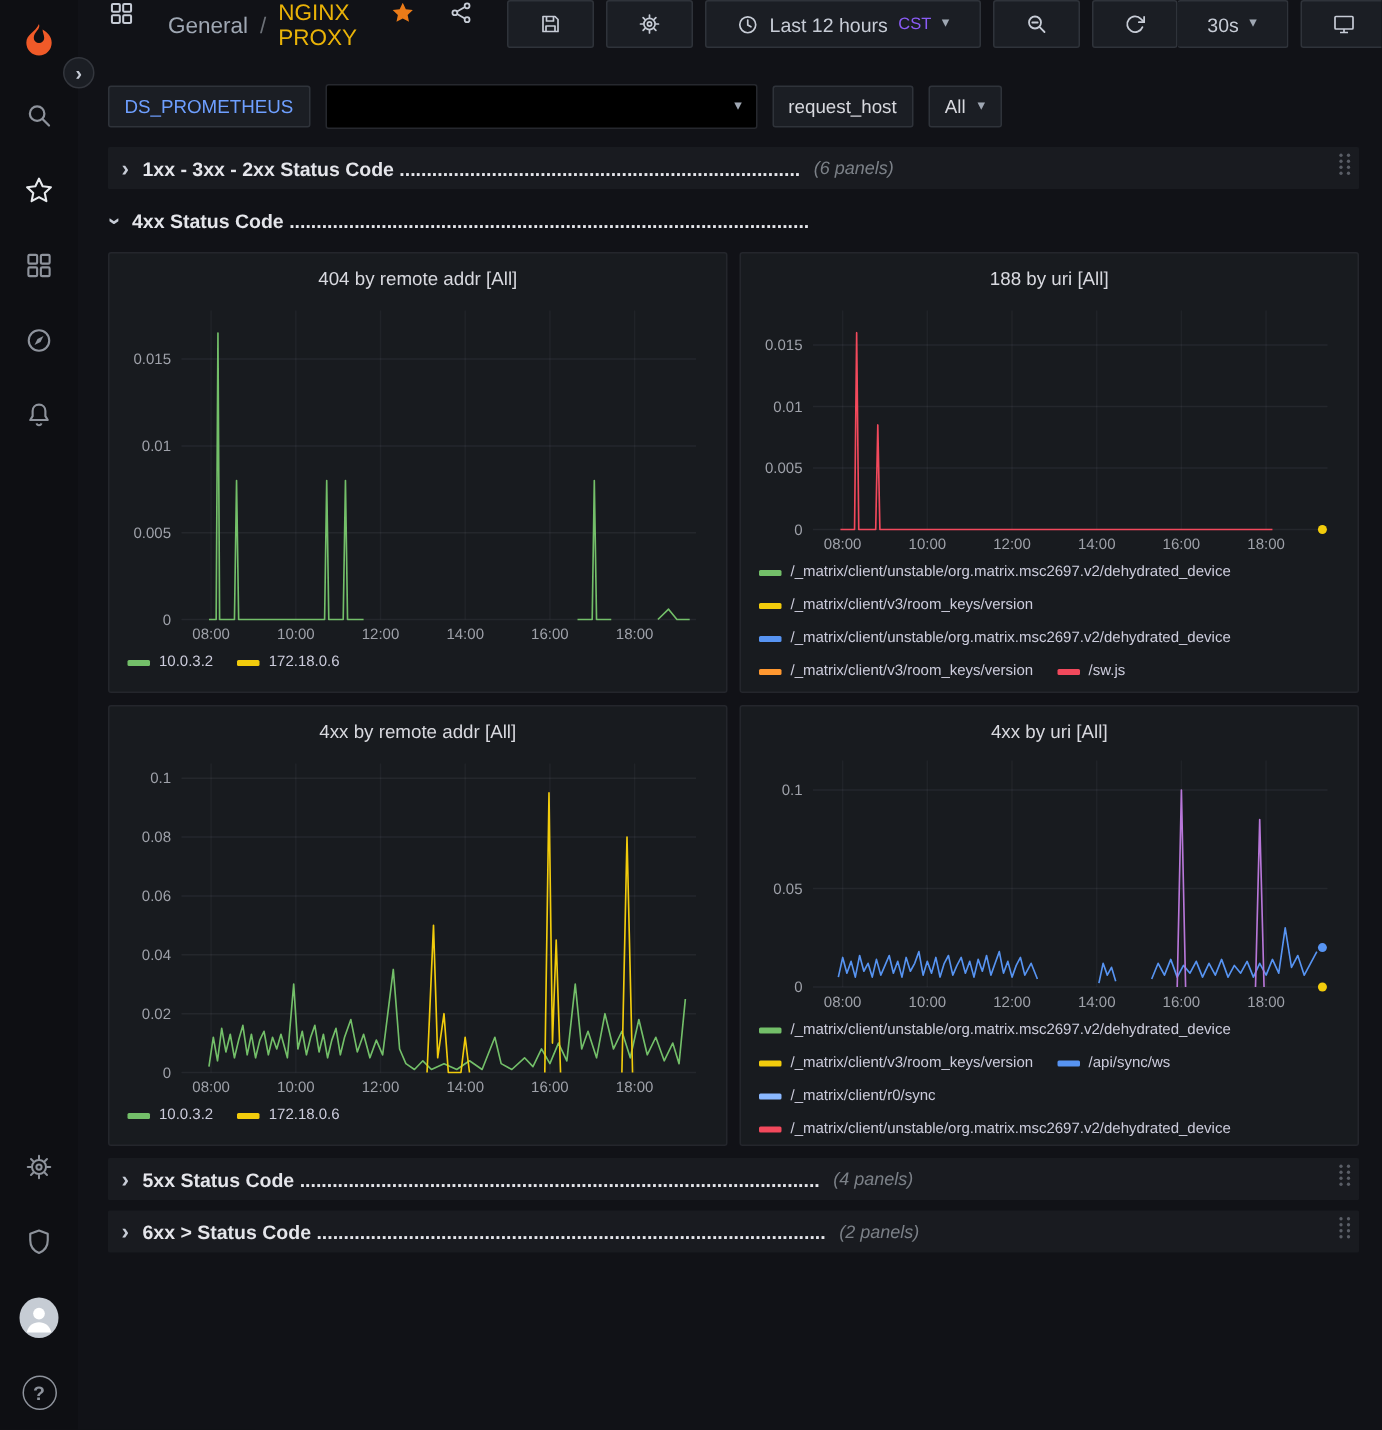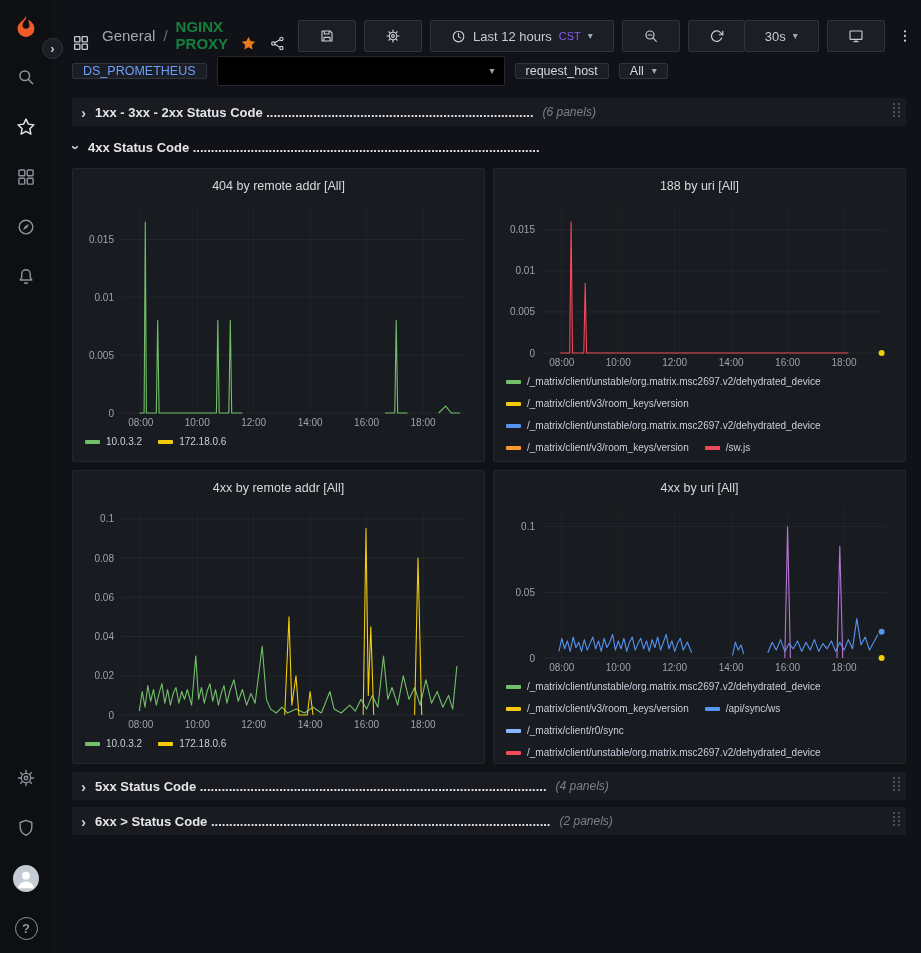--- a/index.html
+++ b/index.html
@@ -20,39 +20,39 @@
     background:#1b1e24;border:1px solid #33363d;color:#c7ccd6;display:flex;align-items:center;
     justify-content:center;font-size:13px;font-weight:700;z-index:9;cursor:pointer}
   .avatar-circle{width:27px;height:27px;border-radius:50%;background:#c6ccd4;display:flex;
     align-items:center;justify-content:center;overflow:hidden}
   .help-circle{width:23px;height:23px;border-radius:50%;border:1.7px solid #8e939c;color:#8e939c;
     display:flex;align-items:center;justify-content:center;font-size:13px;font-weight:700}
 
   
   .main{flex:1;display:flex;flex-direction:column;min-width:0}
 
-  .topbar{height:52px;display:flex;align-items:flex-end;gap:12px;padding:0 14px 0 20px;flex:none}
+  .topbar{height:52px;display:flex;align-items:flex-start;gap:22px;padding:0 14px 0 20px;flex:none}
   .crumb-icon{color:#c7ccd6;display:flex}
   .crumb{display:flex;align-items:center;gap:8px;font-size:15px}
   .crumb .section{color:#9fa7b3;cursor:pointer}
   .crumb .divider{color:#6c7077}
-  .crumb .title{color:#15803d;font-weight:700}
+  .crumb .title{color:#eab308;font-weight:400}
   .right-tools{margin-left:auto;display:flex;align-items:center;gap:8px}
   .tbtn{height:32px;min-width:32px;display:inline-flex;align-items:center;justify-content:center;
     gap:7px;padding:0 20px;background:#1b1e24;border:1px solid #2f333a;border-radius:2px;
     color:#c7ccd6;font-size:13px;cursor:pointer;white-space:nowrap}
   .tbtn .tz{color:#8b5cf6;font-size:11px}
   .caret{font-size:10px;color:#9fa7b3;line-height:1}
   .btngroup{display:flex}
   .btngroup .tbtn+.tbtn{border-left:none}
   .kebab{border:none;background:transparent;min-width:20px;padding:0 4px}
 
   
   .subbar{display:flex;align-items:center;gap:10px;padding:4px 14px 10px 20px;flex:none}
-  .varbox{height:16px;display:inline-flex;align-items:center;gap:8px;padding:0 10px;
+  .varbox{height:28px;display:inline-flex;align-items:center;gap:8px;padding:0 10px;
     background:#1b1e24;border:1px solid #2f333a;border-radius:2px;font-size:12.5px;cursor:pointer}
   .varbox.ds{color:#6e9fff;font-weight:500}
   .var-redacted{width:288px;height:30px;background:#000;border:1px solid #26282e;border-radius:2px;
     display:flex;align-items:center;justify-content:flex-end;padding:0 9px;cursor:pointer}
   .varbox.host{color:#d8d9df}
   .varbox.allval{color:#d8d9df}
 
   
   .content{flex:1;padding:2px 15px 0 20px;overflow:hidden}
   .rowstrip{height:28px;display:flex;align-items:center;gap:9px;background:#191b20;

